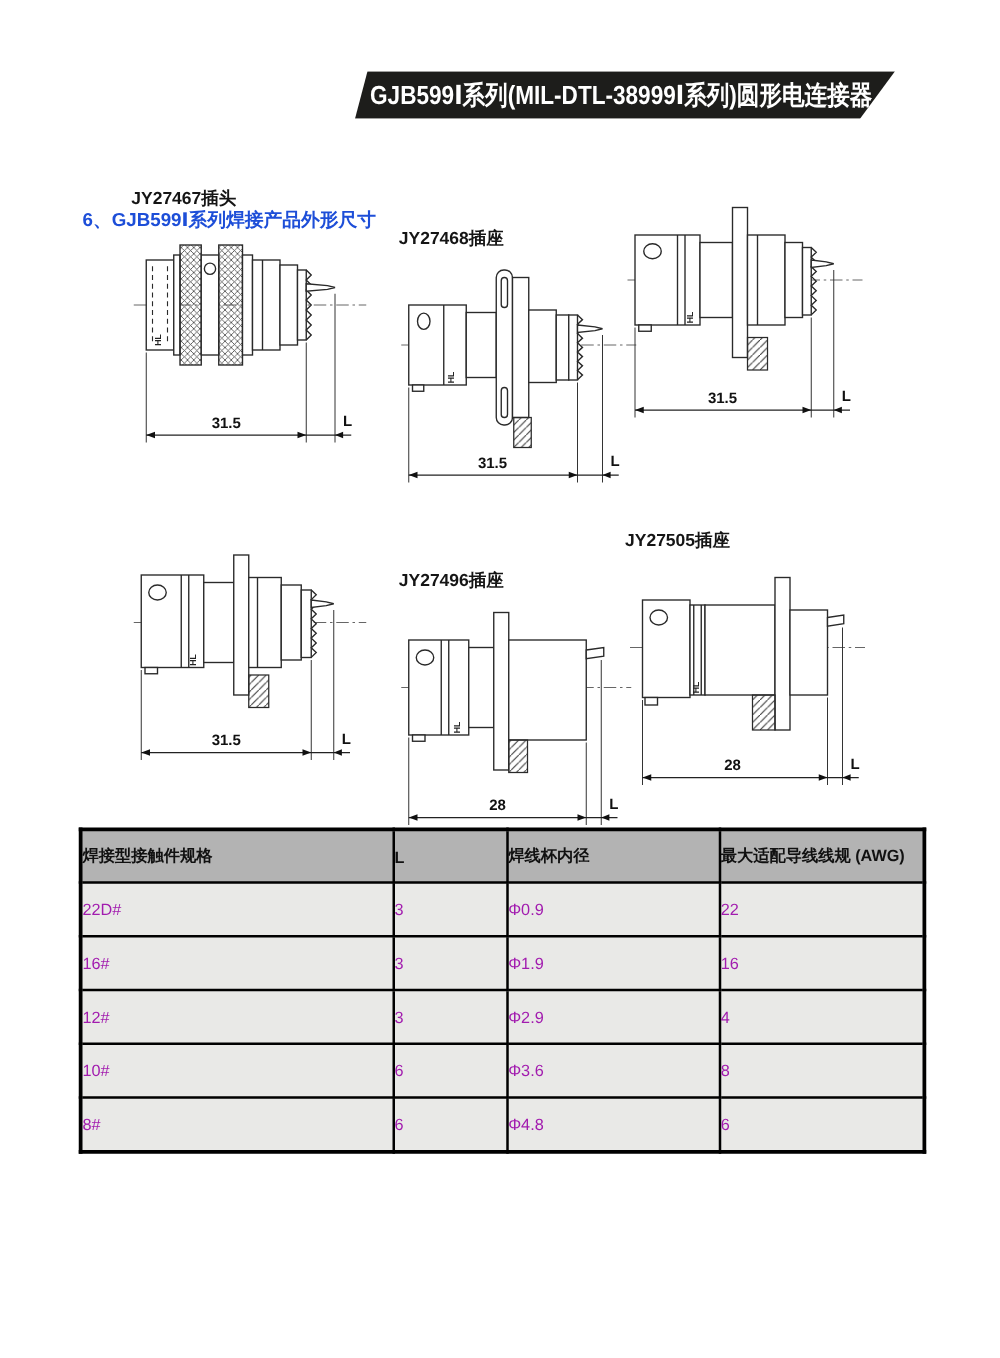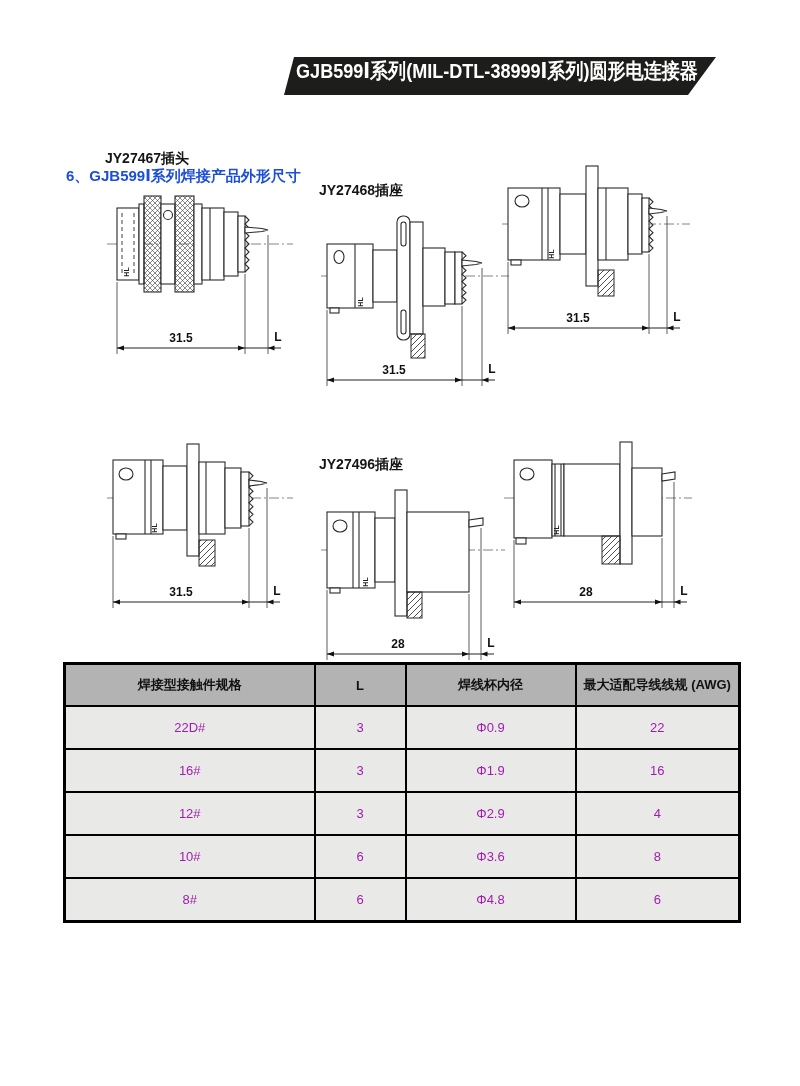--- a/index.html
+++ b/index.html
@@ -5,21 +5,21 @@
   html,body{margin:0;padding:0;background:#fff;}
   .page{
     position:relative;width:800px;height:1086px;background:#fff;overflow:hidden;
     font-family:"Liberation Sans","DejaVu Sans",sans-serif;color:#111;
   }
   
   .banner{
     position:absolute;left:284px;top:57px;width:432px;height:38px;
     background:var(--banner-bg,#1d1d1b);
     clip-path:polygon(10px 0,100% 0,calc(100% - 28px) 100%,0 100%);
-    display:flex;align-items:flex-start;
+    display:flex;align-items:center;
   }
   .banner-title{
     color:var(--banner-fg,#fff);font-weight:bold;font-size:21px;white-space:nowrap;
     padding-left:14px;transform:scaleX(.86);transform-origin:left center;letter-spacing:0;
   }
   
   .section-heading{
     position:absolute;left:66px;top:129px;font-size:15px;font-weight:bold;color:#1d4ed8;margin-top:38px;
   }
   
@@ -40,21 +40,21 @@
   svg .arr{fill:#111;stroke:none;}
   svg .dimtext{font:bold 12px "Liberation Sans","DejaVu Sans",sans-serif;fill:#111;text-anchor:middle;}
   svg .mark{font:bold 7px "Liberation Sans","DejaVu Sans",sans-serif;fill:#222;text-anchor:middle;}
 
   
   table.spec{
     position:absolute;left:63px;top:662px;width:675px;
     border-collapse:collapse;border:3px solid #000;table-layout:fixed;
   }
   table.spec th,table.spec td{
-    border:2px solid #000;text-align:center;vertical-align:middle;
+    border:2px solid #000;text-align:left;vertical-align:middle;
     font-size:13px;padding:0;
   }
   table.spec th{height:40px;background:var(--table-header-bg,#b3b3b3);font-weight:bold;color:#111;}
   table.spec td{height:41px;background:var(--table-row-bg,#e9e9e7);font-weight:normal;color:#a21caf;}
 </style>
 </head>
 <body>
 
 <div class="page">
 
@@ -240,20 +240,21 @@
         <polygon class="arr" points="8,170 15,167.4 15,172.6"></polygon>
         <polygon class="arr" points="150,170 143,167.4 143,172.6"></polygon>
         <polygon class="arr" points="162,170 168.5,167.4 168.5,172.6"></polygon>
         <text class="dimtext" x="79" y="164">28</text>
         <text class="dimtext" x="172" y="163">L</text>
       </g>
     </svg>
   </div>
 
   <div class="figure row2 col3">
+    <div class="fig-title">JY27505插座</div>
     <svg width="195" height="185" viewBox="0 0 195 185">
       <line class="cl" x1="4" y1="66" x2="192" y2="66"></line>
       <g>
         <rect class="fw" x="14" y="28" width="38" height="78"></rect>
         <ellipse class="fw" cx="27" cy="42" rx="7" ry="6"></ellipse>
         <rect class="fw" x="52" y="32" width="12" height="72"></rect>
         <line class="ln" x1="55" y1="32" x2="55" y2="104"></line>
         <line class="ln" x1="61" y1="32" x2="61" y2="104"></line>
         <rect class="fw" x="16" y="106" width="10" height="6"></rect>
         <rect class="fw" x="64" y="32" width="56" height="72"></rect>

